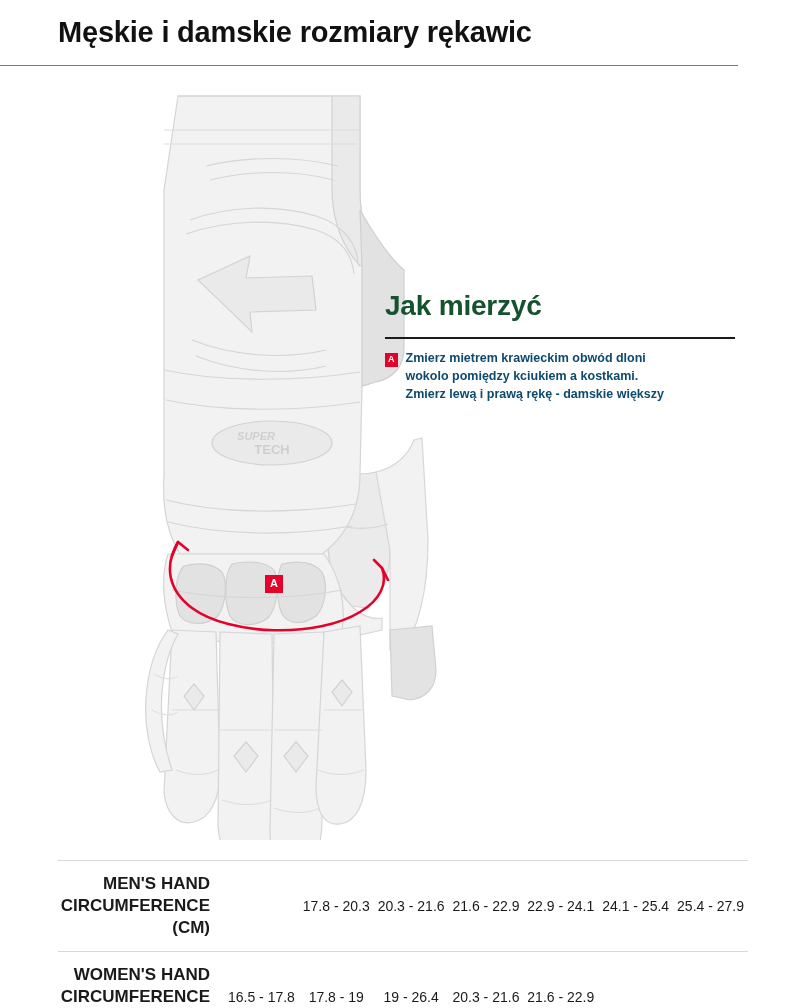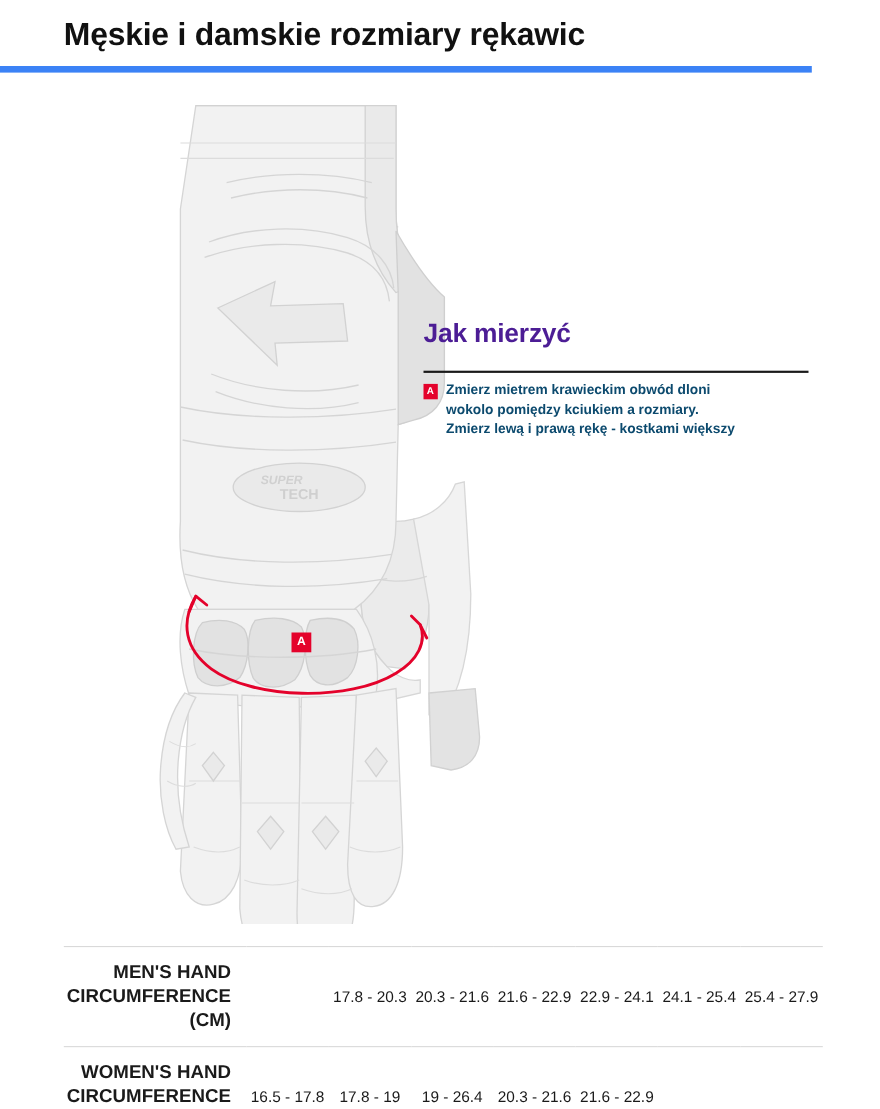--- a/index.html
+++ b/index.html
@@ -16,21 +16,21 @@
     overflow: hidden;
   }
 
   
   .header {
     position: absolute;
     top: 0;
     left: 0;
     width: 738px;
     height: 66px;
-    border-bottom: 6px solid #3b82f6;
+    border-bottom: 1px solid #3b82f6;
     box-sizing: border-box;
   }
   .header-title {
     position: absolute;
     left: 58px;
     top: 16px;
     font-size: 29px;
     font-weight: bold;
     letter-spacing: -0.2px;
     color: #111111;
@@ -50,23 +50,23 @@
   }
 
   
   .howto {
     position: absolute;
     left: 385px;
     top: 290px;
     width: 370px;
   }
   .howto-title {
-    font-size: 24px;
-    font-weight: bold;
-    color: #4c1d95;
+    font-size: 28px;
+    font-weight: bold;
+    color: #14532d;
     letter-spacing: -0.2px;
     margin: 0;
     display: inline-block;
   }
   .howto-rule {
     position: absolute;
     left: 0;
     top: 47px;
     width: 350px;
     height: 2px;
@@ -270,22 +270,22 @@
   <div class="marker-a">A</div>
 </div>
 
 <div class="howto">
   <h2 class="howto-title">Jak mierzyć</h2>
   <div class="howto-rule"></div>
   <div class="howto-body">
     <span class="badge">A</span>
     <div class="howto-text">
       <span>Zmierz mietrem krawieckim obwód dloni</span>
-      <span>wokolo pomiędzy kciukiem a rozmiary.</span>
-      <span>Zmierz lewą i prawą rękę - kostkami większy</span>
+      <span>wokolo pomiędzy kciukiem a kostkami.</span>
+      <span>Zmierz lewą i prawą rękę - damskie większy</span>
     </div>
   </div>
 </div>
 
 <table class="size-table">
   <tbody>
   <tr>
     <th class="rowhead">
       <span>MEN'S HAND</span>
       <span>CIRCUMFERENCE (CM)</span>

